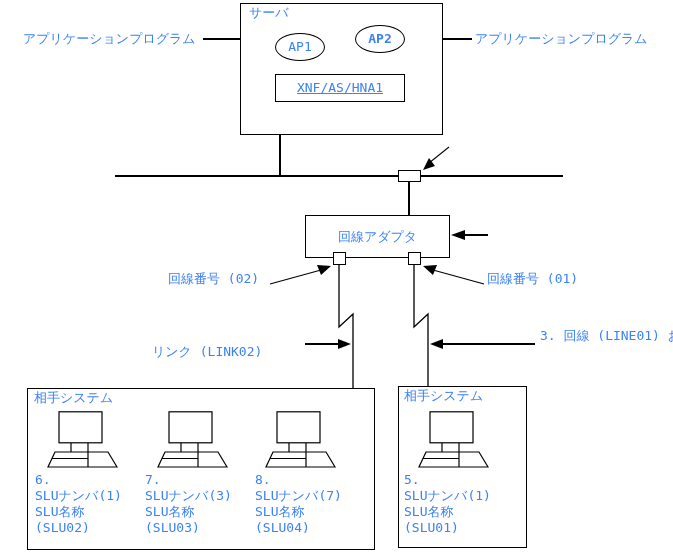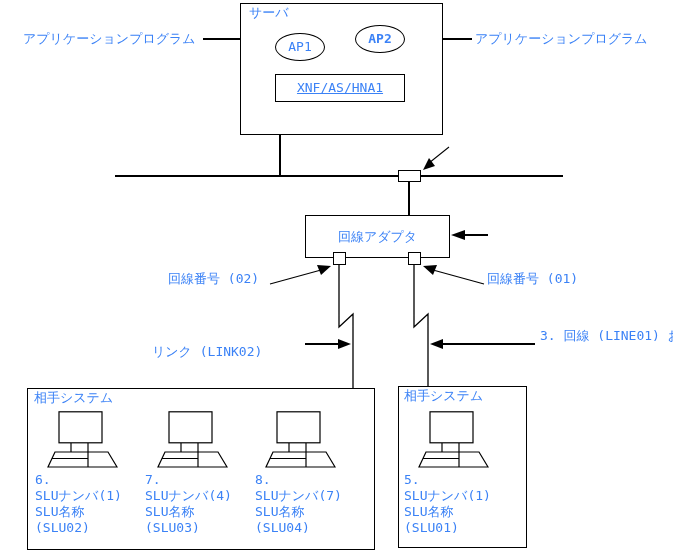--- a/index.html
+++ b/index.html
@@ -134,21 +134,21 @@
   </svg>
 
   <div class="tlabel" style="left:15px;top:472px;">
     <div>6.</div>
     <div>SLUナンバ(1)</div>
     <div>SLU名称</div>
     <div>(SLU02)</div>
   </div>
   <div class="tlabel" style="left:125px;top:472px;">
     <div>7.</div>
-    <div>SLUナンバ(4)</div>
+    <div>SLUナンバ(3)</div>
     <div>SLU名称</div>
     <div>(SLU03)</div>
   </div>
   <div class="tlabel" style="left:235px;top:472px;">
     <div>8.</div>
     <div>SLUナンバ(7)</div>
     <div>SLU名称</div>
     <div>(SLU04)</div>
   </div>
   <div class="tlabel" style="left:384px;top:472px;">

